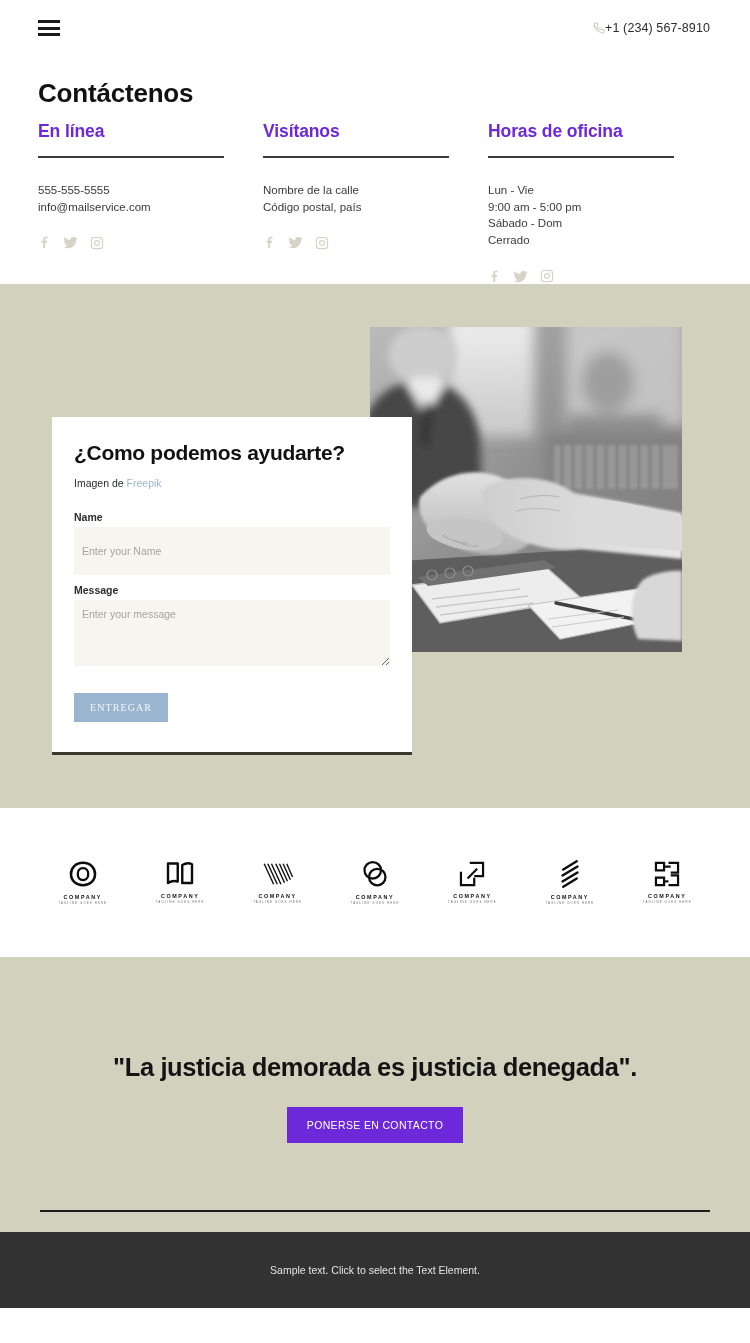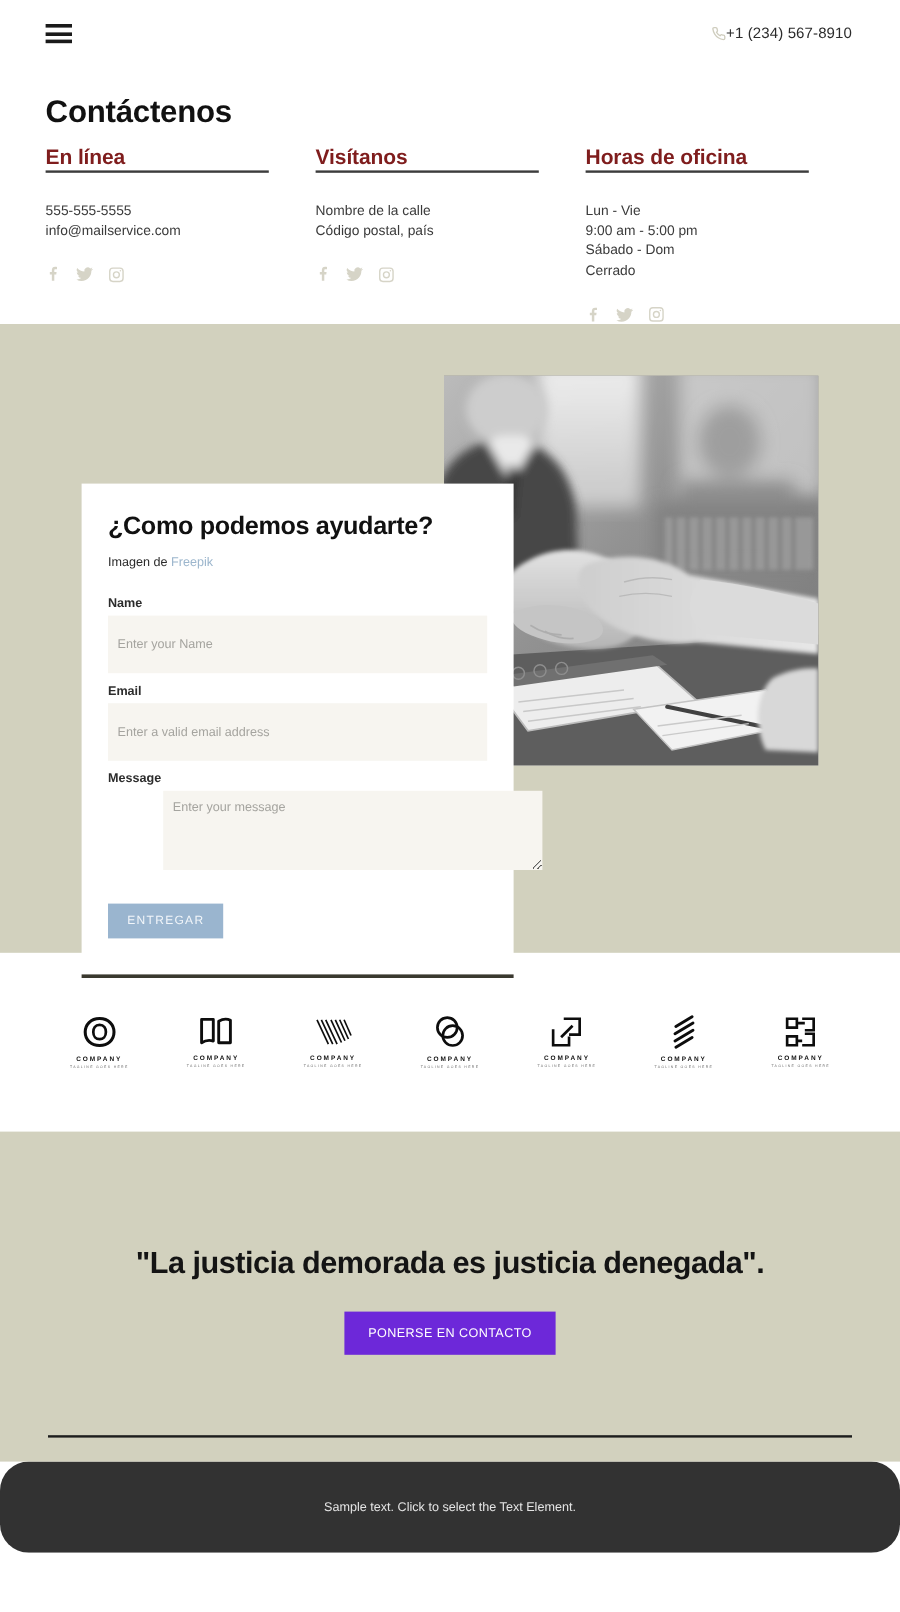--- a/index.html
+++ b/index.html
@@ -48,21 +48,22 @@
   }
   .cols { display: flex; }
   .col { width: 224px; margin-right: 0; }
   .col:nth-child(1){ width: 224px; }
   .col:nth-child(2){ width: 224px; }
   .col:nth-child(3){ width: 224px; }
   .col + .col { margin-left: 1px; }
   .col-pad { padding-right: 38px; }
 
   .col-title {
-    font-size: 17.5px; font-weight: 700; color: #7f1d1d; letter-spacing: -.1px;
+    font-size: 17.5px; font-weight: 700; color: #6d28d9; letter-spacing: -.1px;
+    margin-bottom: 14px;
   }
   .rule { height: 2px; background: #3c3c3c; margin-bottom: 24px; }
   .col-lines { font-size: 11.5px; line-height: 1.45; color: #3a3a3a; }
   .col-lines div { white-space: nowrap; }
 
   .socials { display: flex; gap: 12px; margin-top: 20px; align-items: center; }
   .socials svg { display:block; }
 
   
   .hero {
@@ -74,21 +75,21 @@
     position: absolute;
     left: 370px; top: 43px;
     width: 312px; height: 325px;
     overflow: hidden;
     background: #9a9a9a;
   }
   .hero-photo .ph-inner { width: 100%; height: 100%; position: relative; filter: grayscale(1); }
 
   .form-card {
     position: absolute;
-    left: 68px; top: 133px;
+    left: 52px; top: 133px;
     width: 360px;
     background: #ffffff;
     border-bottom: 3px solid #3a392f;
     padding: 24px 22px 30px 22px;
   }
   .form-title {
     font-size: 21px; font-weight: 700; line-height: 1.18; color: #111;
     letter-spacing: -.3px;
     margin-bottom: 12px;
   }
@@ -105,29 +106,29 @@
     width: 100%;
     background: #f7f5f0;
     border: none;
     outline: none;
     font-family: inherit;
     font-size: 10.5px;
     color: #333;
     padding: 24px 8px;
   }
   .field input { height: 22px; }
-  .field textarea { height: 66px; resize: vertical; padding-top: 8px; margin-left: 46px; }
+  .field textarea { height: 66px; resize: vertical; padding-top: 8px; }
   .field input::placeholder, .field textarea::placeholder { color: #a5a49f; }
 
   .submit-btn {
     margin-top: 14px;
     background: #9ab5cf;
     border: none;
     color: #f2f6fa;
-    font-family: Liberation Sans, sans-serif;
+    font-family: Liberation Serif, serif;
     font-size: 10px;
     letter-spacing: 1.1px;
     padding: 9px 16px;
     cursor: pointer;
   }
 
   
   .logos {
     background: #fff;
     height: 149px;
@@ -174,21 +175,21 @@
   .quote-divider {
     position: absolute;
     left: 40px; right: 40px; bottom: 20px;
     height: 2px; background: #1d1d1d;
   }
 
   
   .footer {
     background: #323232;
     height: 76px;
-    display: flex; align-items: center; justify-content: center; border-radius: 24px;
+    display: flex; align-items: center; justify-content: center;
   }
   .footer-text { color: #e4e4e4; font-size: 10.5px; }
 </style>
 </head>
 <body>
 
 <div class="page">
 
   <div class="header">
     <div class="burger">
@@ -434,24 +435,20 @@
       <div class="attrib">
         <span>Imagen de</span>
         <a href="#">Freepik</a>
       </div>
 
       <div class="field">
         <label>Name</label>
         <input type="text" placeholder="Enter your Name" style="">
       </div>
 
-      <div class="field">
-        <label>Email</label>
-        <input type="text" placeholder="Enter a valid email address" style="">
-      </div>
 
       <div class="field">
         <label>Message</label>
         <textarea placeholder="Enter your message" style=""></textarea>
       </div>
 
       <button class="submit-btn">ENTREGAR</button>
     </div>
   </div>
 

